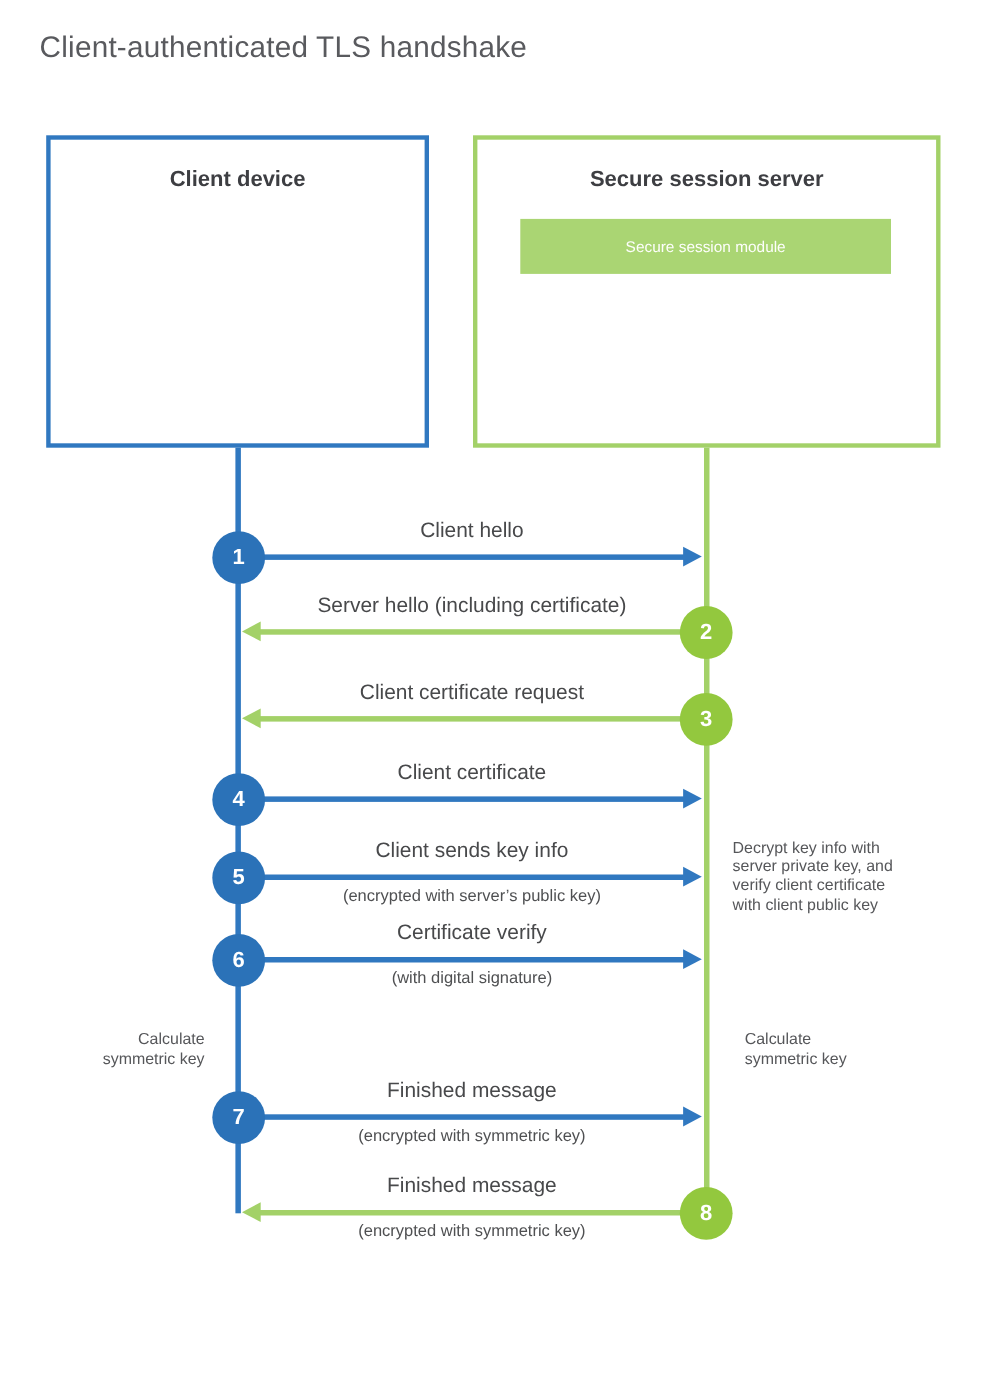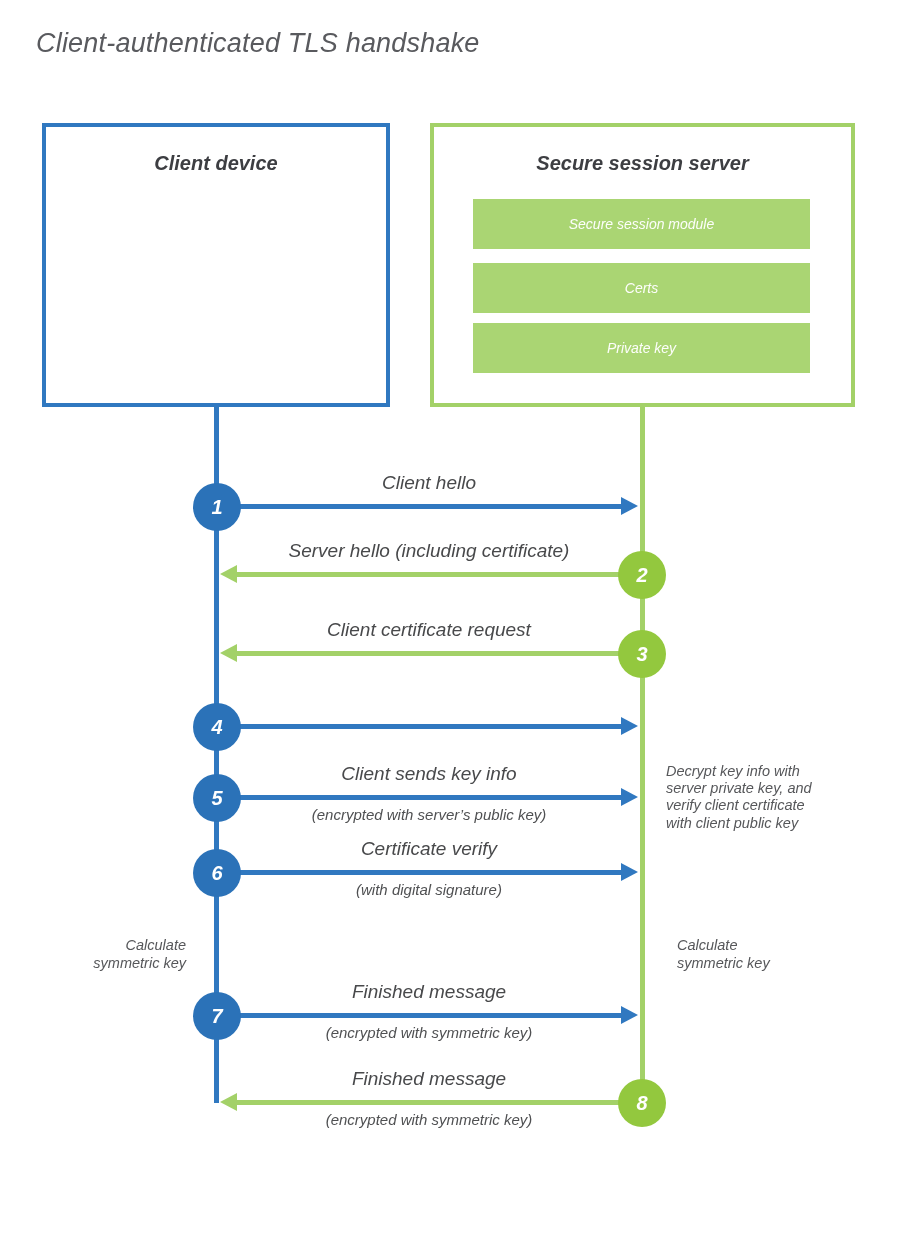--- a/index.html
+++ b/index.html
@@ -10,21 +10,21 @@
     --green-line:#a3d168;
     --green-bar:#aad573;
     --text-dark:#3d3e42;
     --text-label:#48494b;
     --text-note:#56575a;
     --heading:#595a5e;
   }
   *{margin:0;padding:0;box-sizing:border-box;}
   html,body{background:#ffffff;}
   body{font-family:"Liberation Sans","DejaVu Sans",sans-serif;}
-  .canvas{position:relative;width:900px;height:1256px;background:#ffffff;overflow:hidden;font-style:italic;}
+  .canvas{position:relative;width:900px;height:1256px;background:#ffffff;overflow:hidden;}
 
   .page-title{
     position:absolute;left:36px;top:28px;
     font-size:27px;font-weight:300;letter-spacing:.2px;
     color:var(--heading);
   }
 
   
   .box{position:absolute;top:123px;height:284px;background:#fff;}
   .box.client{left:42px;width:348px;border:4px solid var(--blue-line);}
@@ -103,22 +103,20 @@
 
   <div class="page-title">Client-authenticated TLS handshake</div>
 
   <div class="box client">
     <div class="box-title">Client device</div>
   </div>
 
   <div class="box server">
     <div class="box-title">Secure session server</div>
     <div class="bar b1">Secure session module</div>
-    <div class="bar b2">Certs</div>
-    <div class="bar b3">Private key</div>
   </div>
 
   <div class="vline blue"></div>
   <div class="vline green"></div>
 
   <div class="arrow right a1">
       <span class="head"></span>
     </div>
   <div class="msg-label l1">Client hello</div>
   <div class="circle blue c1">1</div>
@@ -131,20 +129,21 @@
 
   <div class="arrow left a3">
       <span class="head"></span>
     </div>
   <div class="msg-label l3">Client certificate request</div>
   <div class="circle green c3">3</div>
 
   <div class="arrow right a4">
       <span class="head"></span>
     </div>
+  <div class="msg-label l4">Client certificate</div>
   <div class="circle blue c4">4</div>
 
   <div class="arrow right a5">
       <span class="head"></span>
     </div>
   <div class="msg-label l5">Client sends key info</div>
   <div class="msg-sub s5">(encrypted with server’s public key)</div>
   <div class="circle blue c5">5</div>
 
   <div class="arrow right a6">

